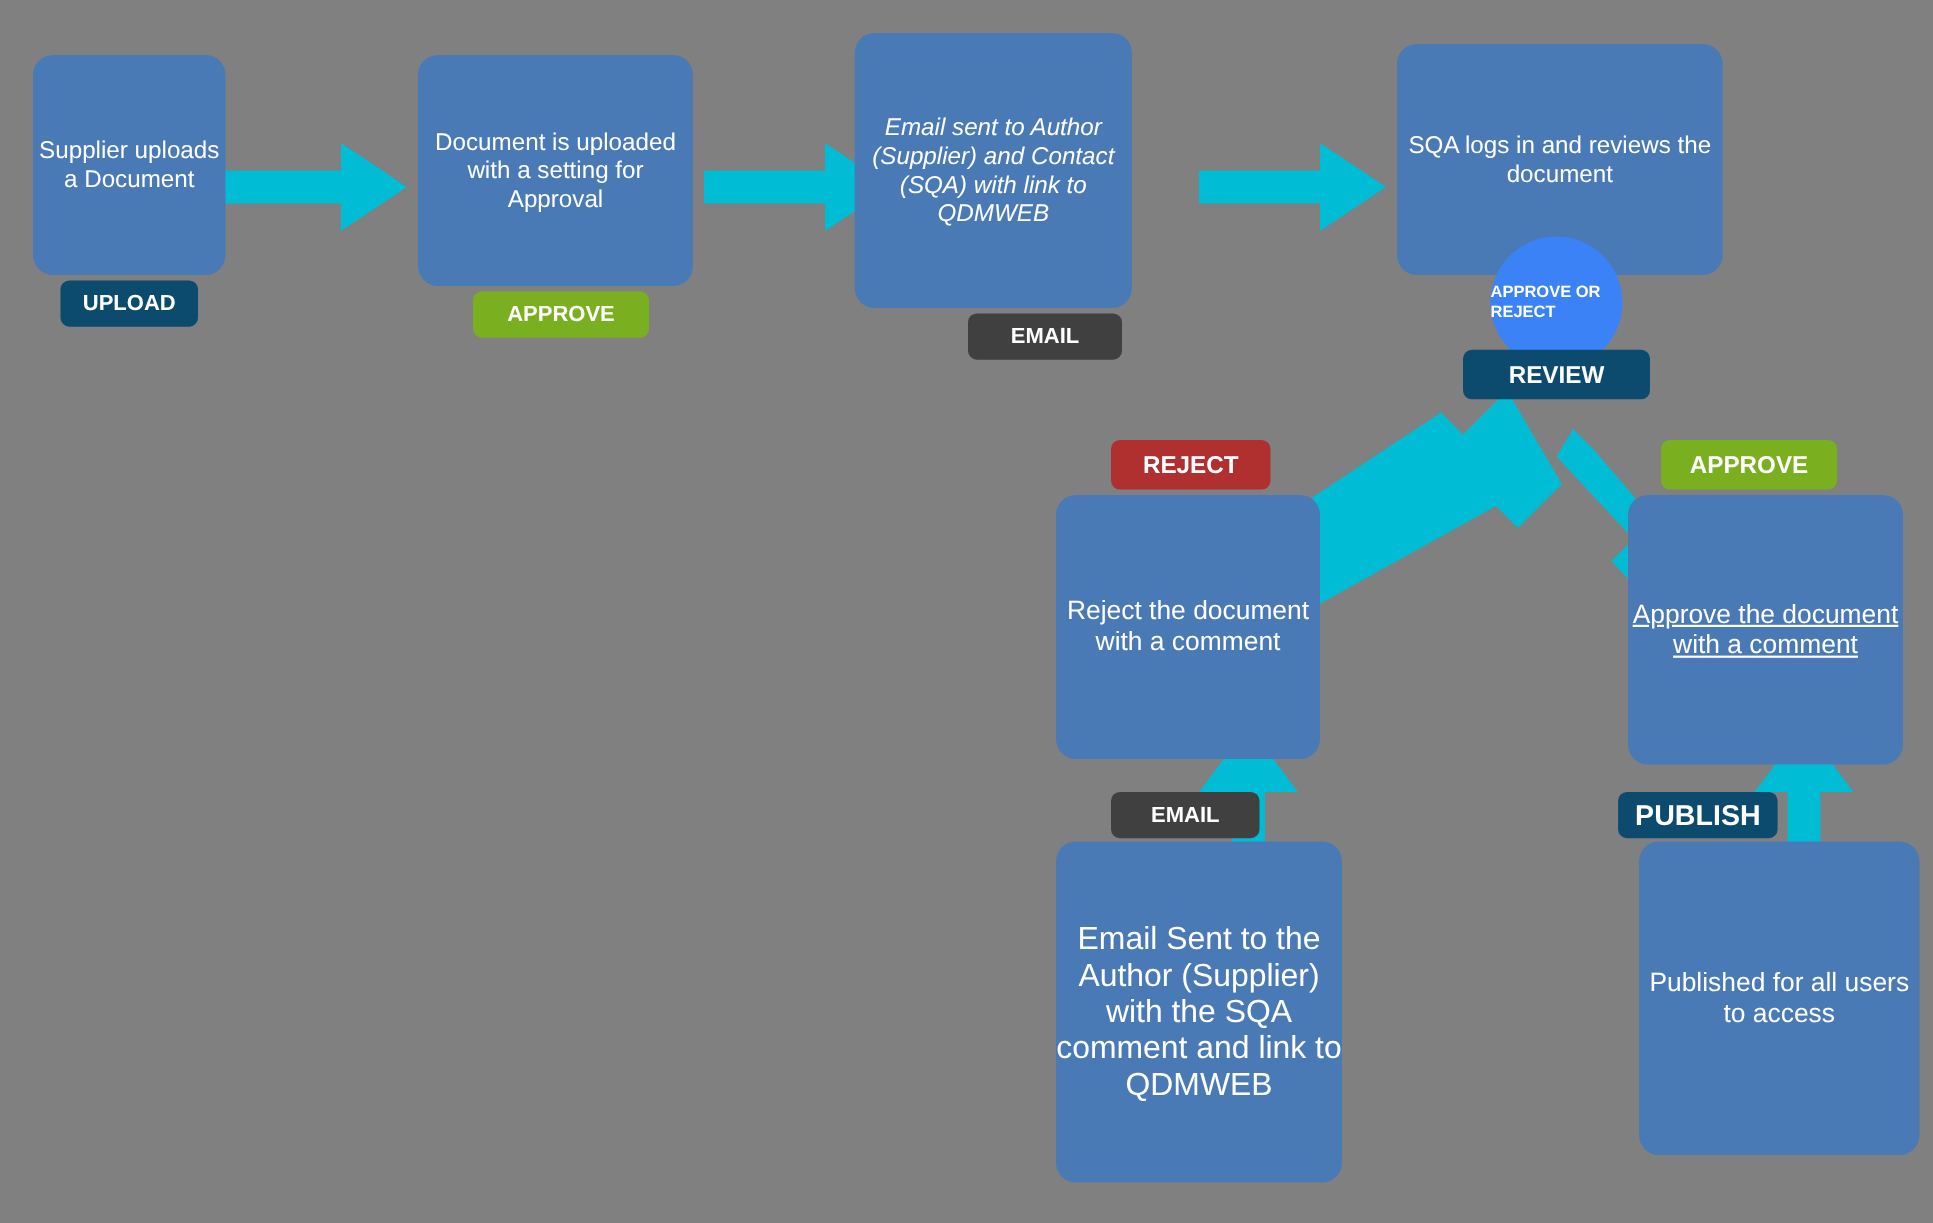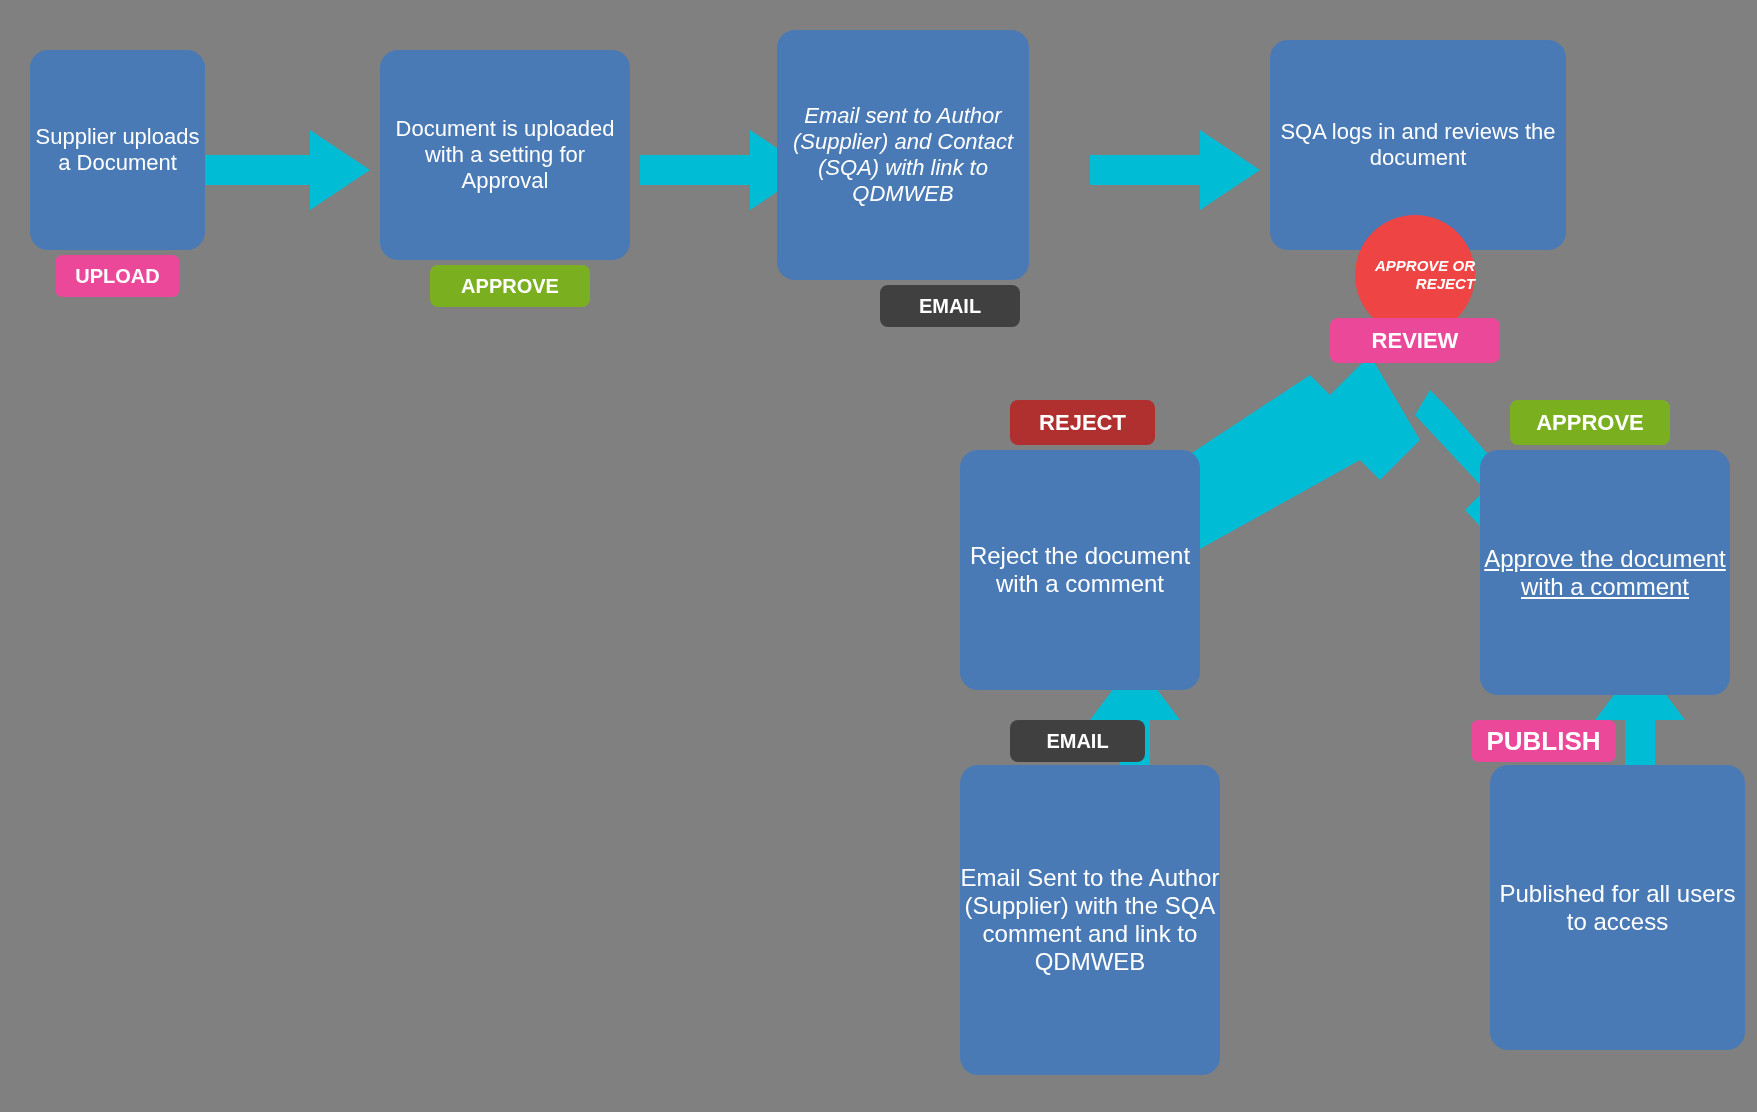--- a/index.html
+++ b/index.html
@@ -41,38 +41,37 @@
       font-size: 20px;
       font-weight: 700;
       text-align: center;
       display: flex;
       align-items: center;
       justify-content: center;
       position: absolute;
       padding: 8px 12px;
     }
 
-    .badge-orange { background-color: #ec4899; }
+    .badge-orange { background-color: #0c4a6e; }
     .badge-green  { background-color: #7ab020; }
     .badge-teal   { background-color: #404040; }
     .badge-red    { background-color: #b03030; }
 
     
     .badge-circle {
       border-radius: 50%;
-      background-color: #ef4444;
+      background-color: #3b82f6;
       color: white;
       font-size: 16px;
       font-weight: 700;
-      text-align: right;
+      text-align: left;
       display: flex;
       align-items: center;
       justify-content: center;
       position: absolute;
-      font-style: italic;
     }
 
     
     .svg-arrows {
       position: absolute;
       top: 0; left: 0;
       width: 1757px;
       height: 1112px;
       pointer-events: none;
     }
@@ -144,21 +143,21 @@
   <div class="badge badge-green" style="left:1510px; top:400px; width:160px; height:45px; font-size:22px;">
     <span>APPROVE</span>
   </div>
   <div class="box-blue" style="left:1480px; top:450px; width:250px; height:245px; font-size:24px;text-decoration:underline;">
     <span>Approve the document with a comment</span>
   </div>
 
   <div class="badge badge-teal" style="left:1010px; top:720px; width:135px; height:42px; font-size:20px;">
     <span>EMAIL</span>
   </div>
-  <div class="box-blue" style="left:960px; top:765px; width:260px; height:310px; font-size:24px;">
+  <div class="box-blue" style="left:960px; top:765px; width:260px; height:310px; font-size:29px;">
     <span>Email Sent to the Author (Supplier) with the SQA comment and link to QDMWEB</span>
   </div>
 
   <div class="badge badge-orange" style="left:1471px; top:720px; width:145px; height:42px; font-size:26px;">
     <span>PUBLISH</span>
   </div>
   <div class="box-blue" style="left:1490px; top:765px; width:255px; height:285px; font-size:24px;">
     <span>Published for all users to access</span>
   </div>
 

